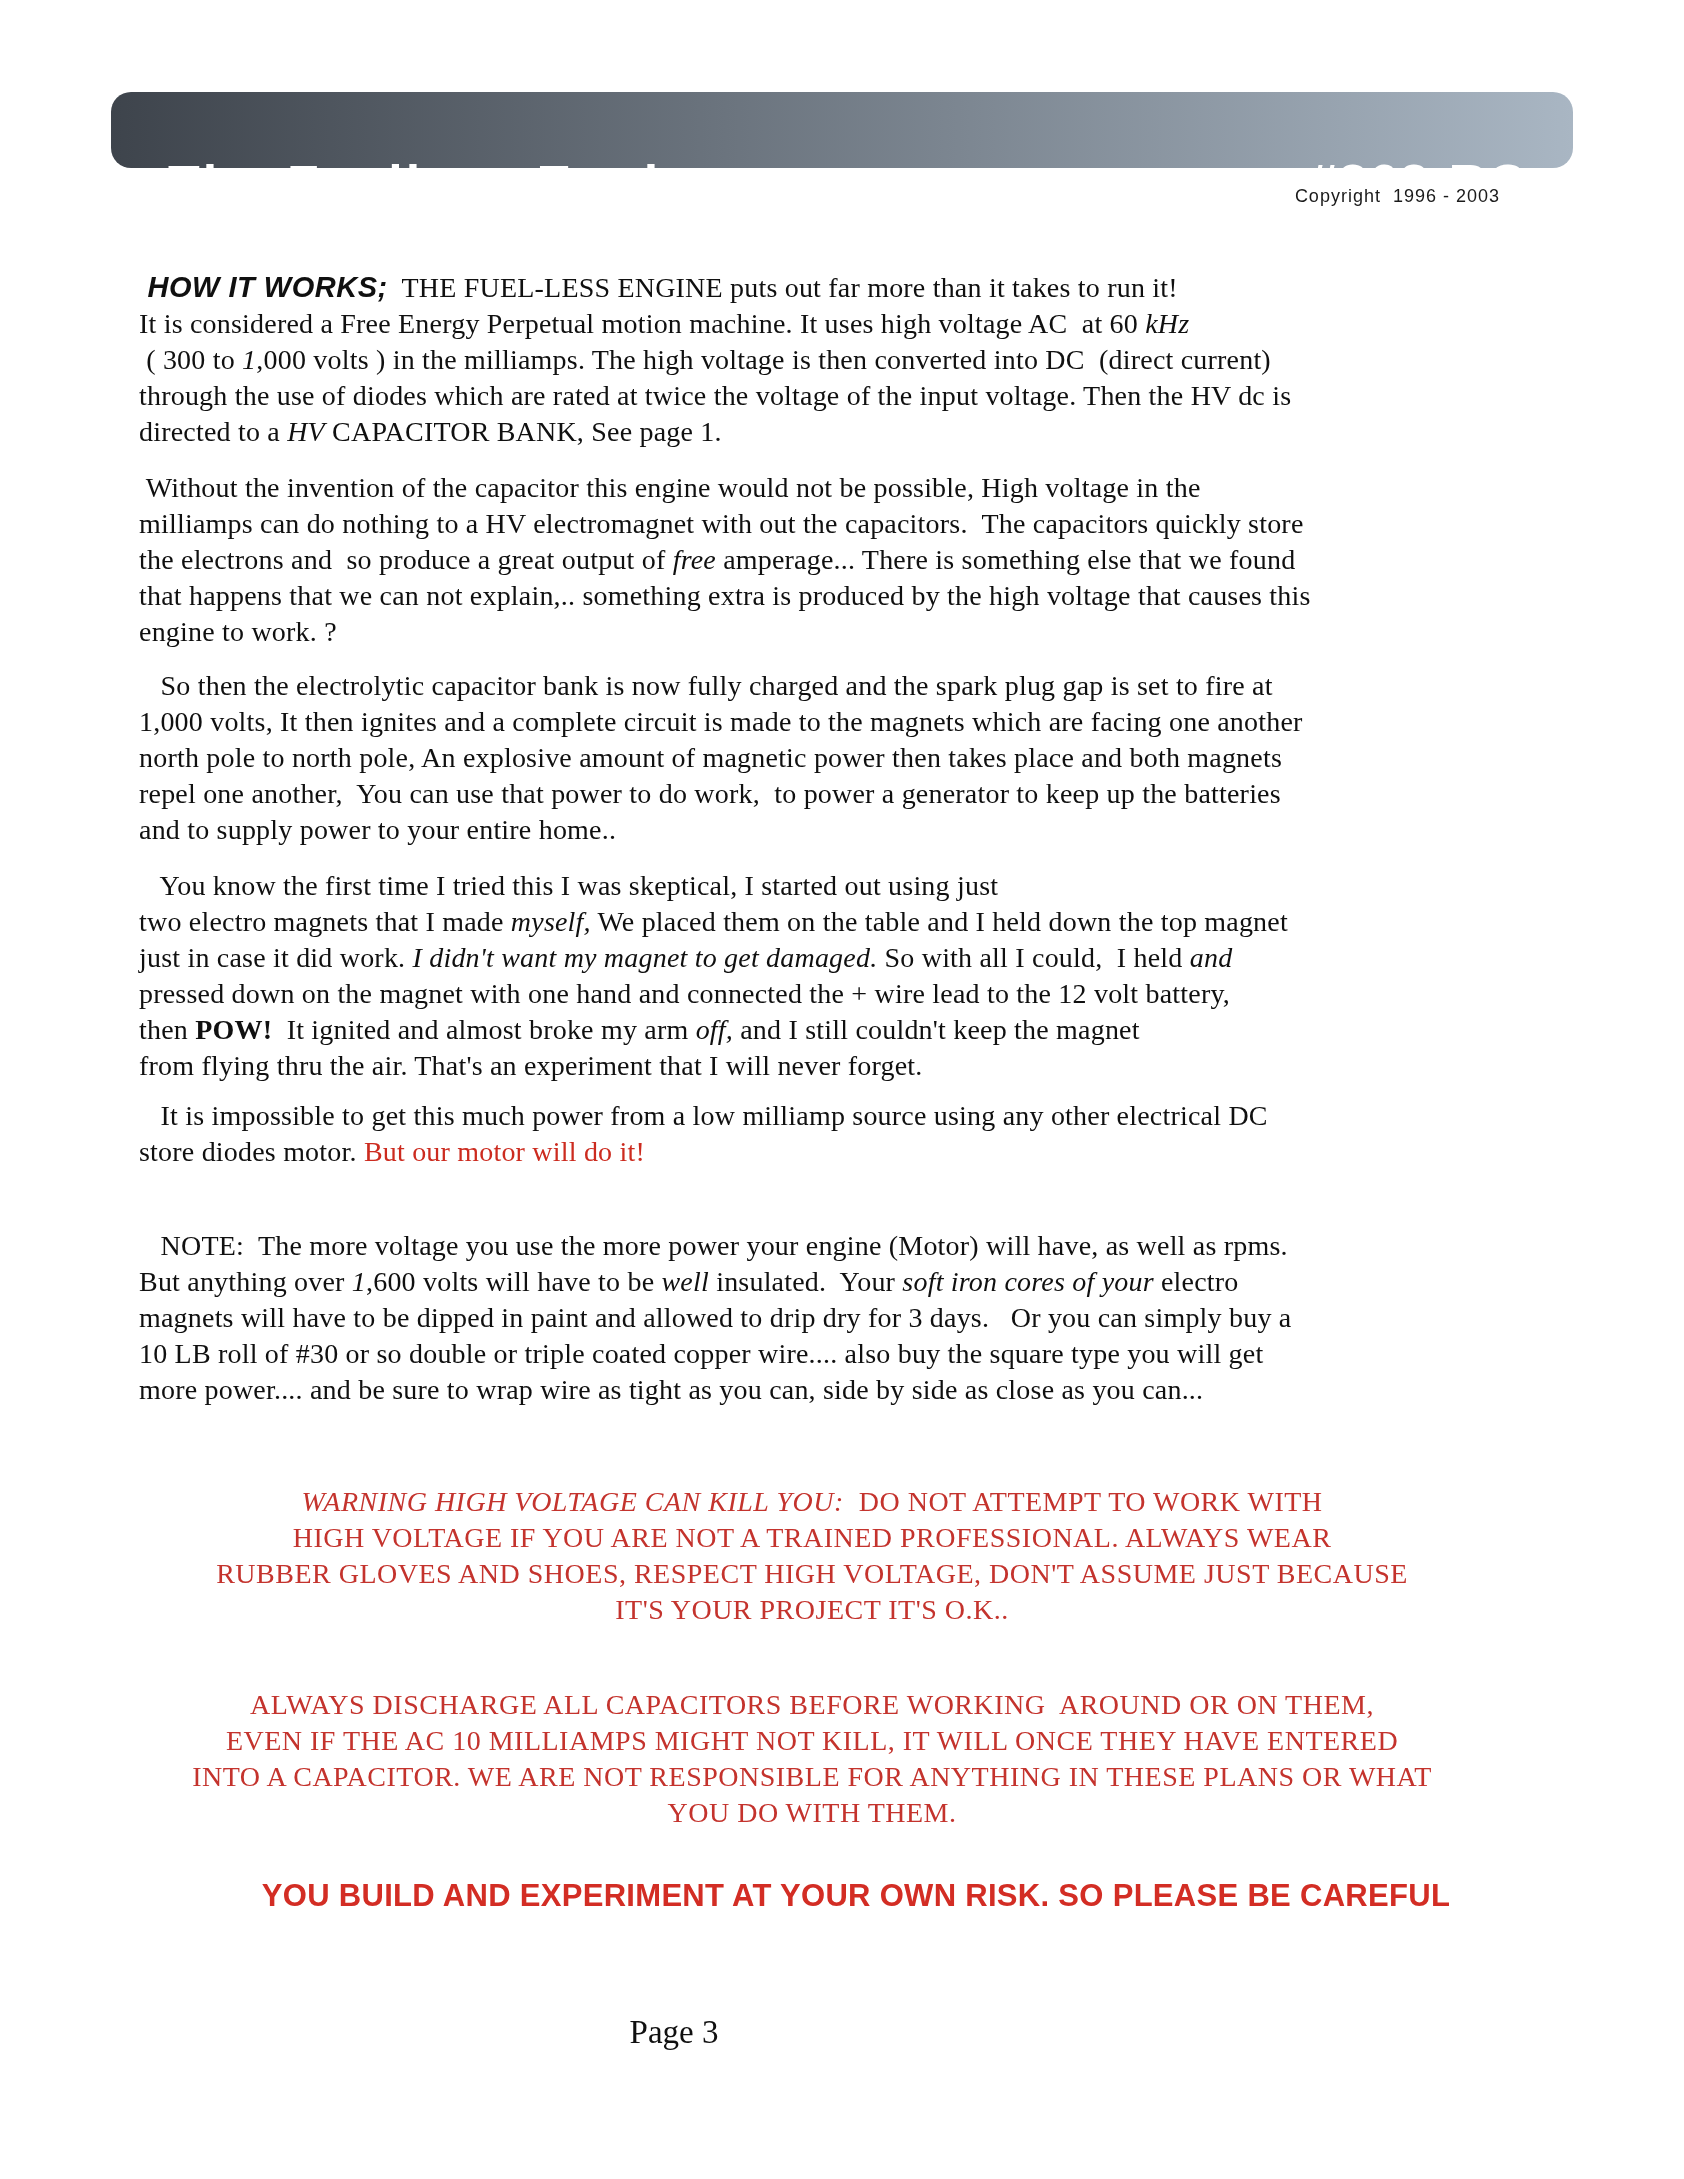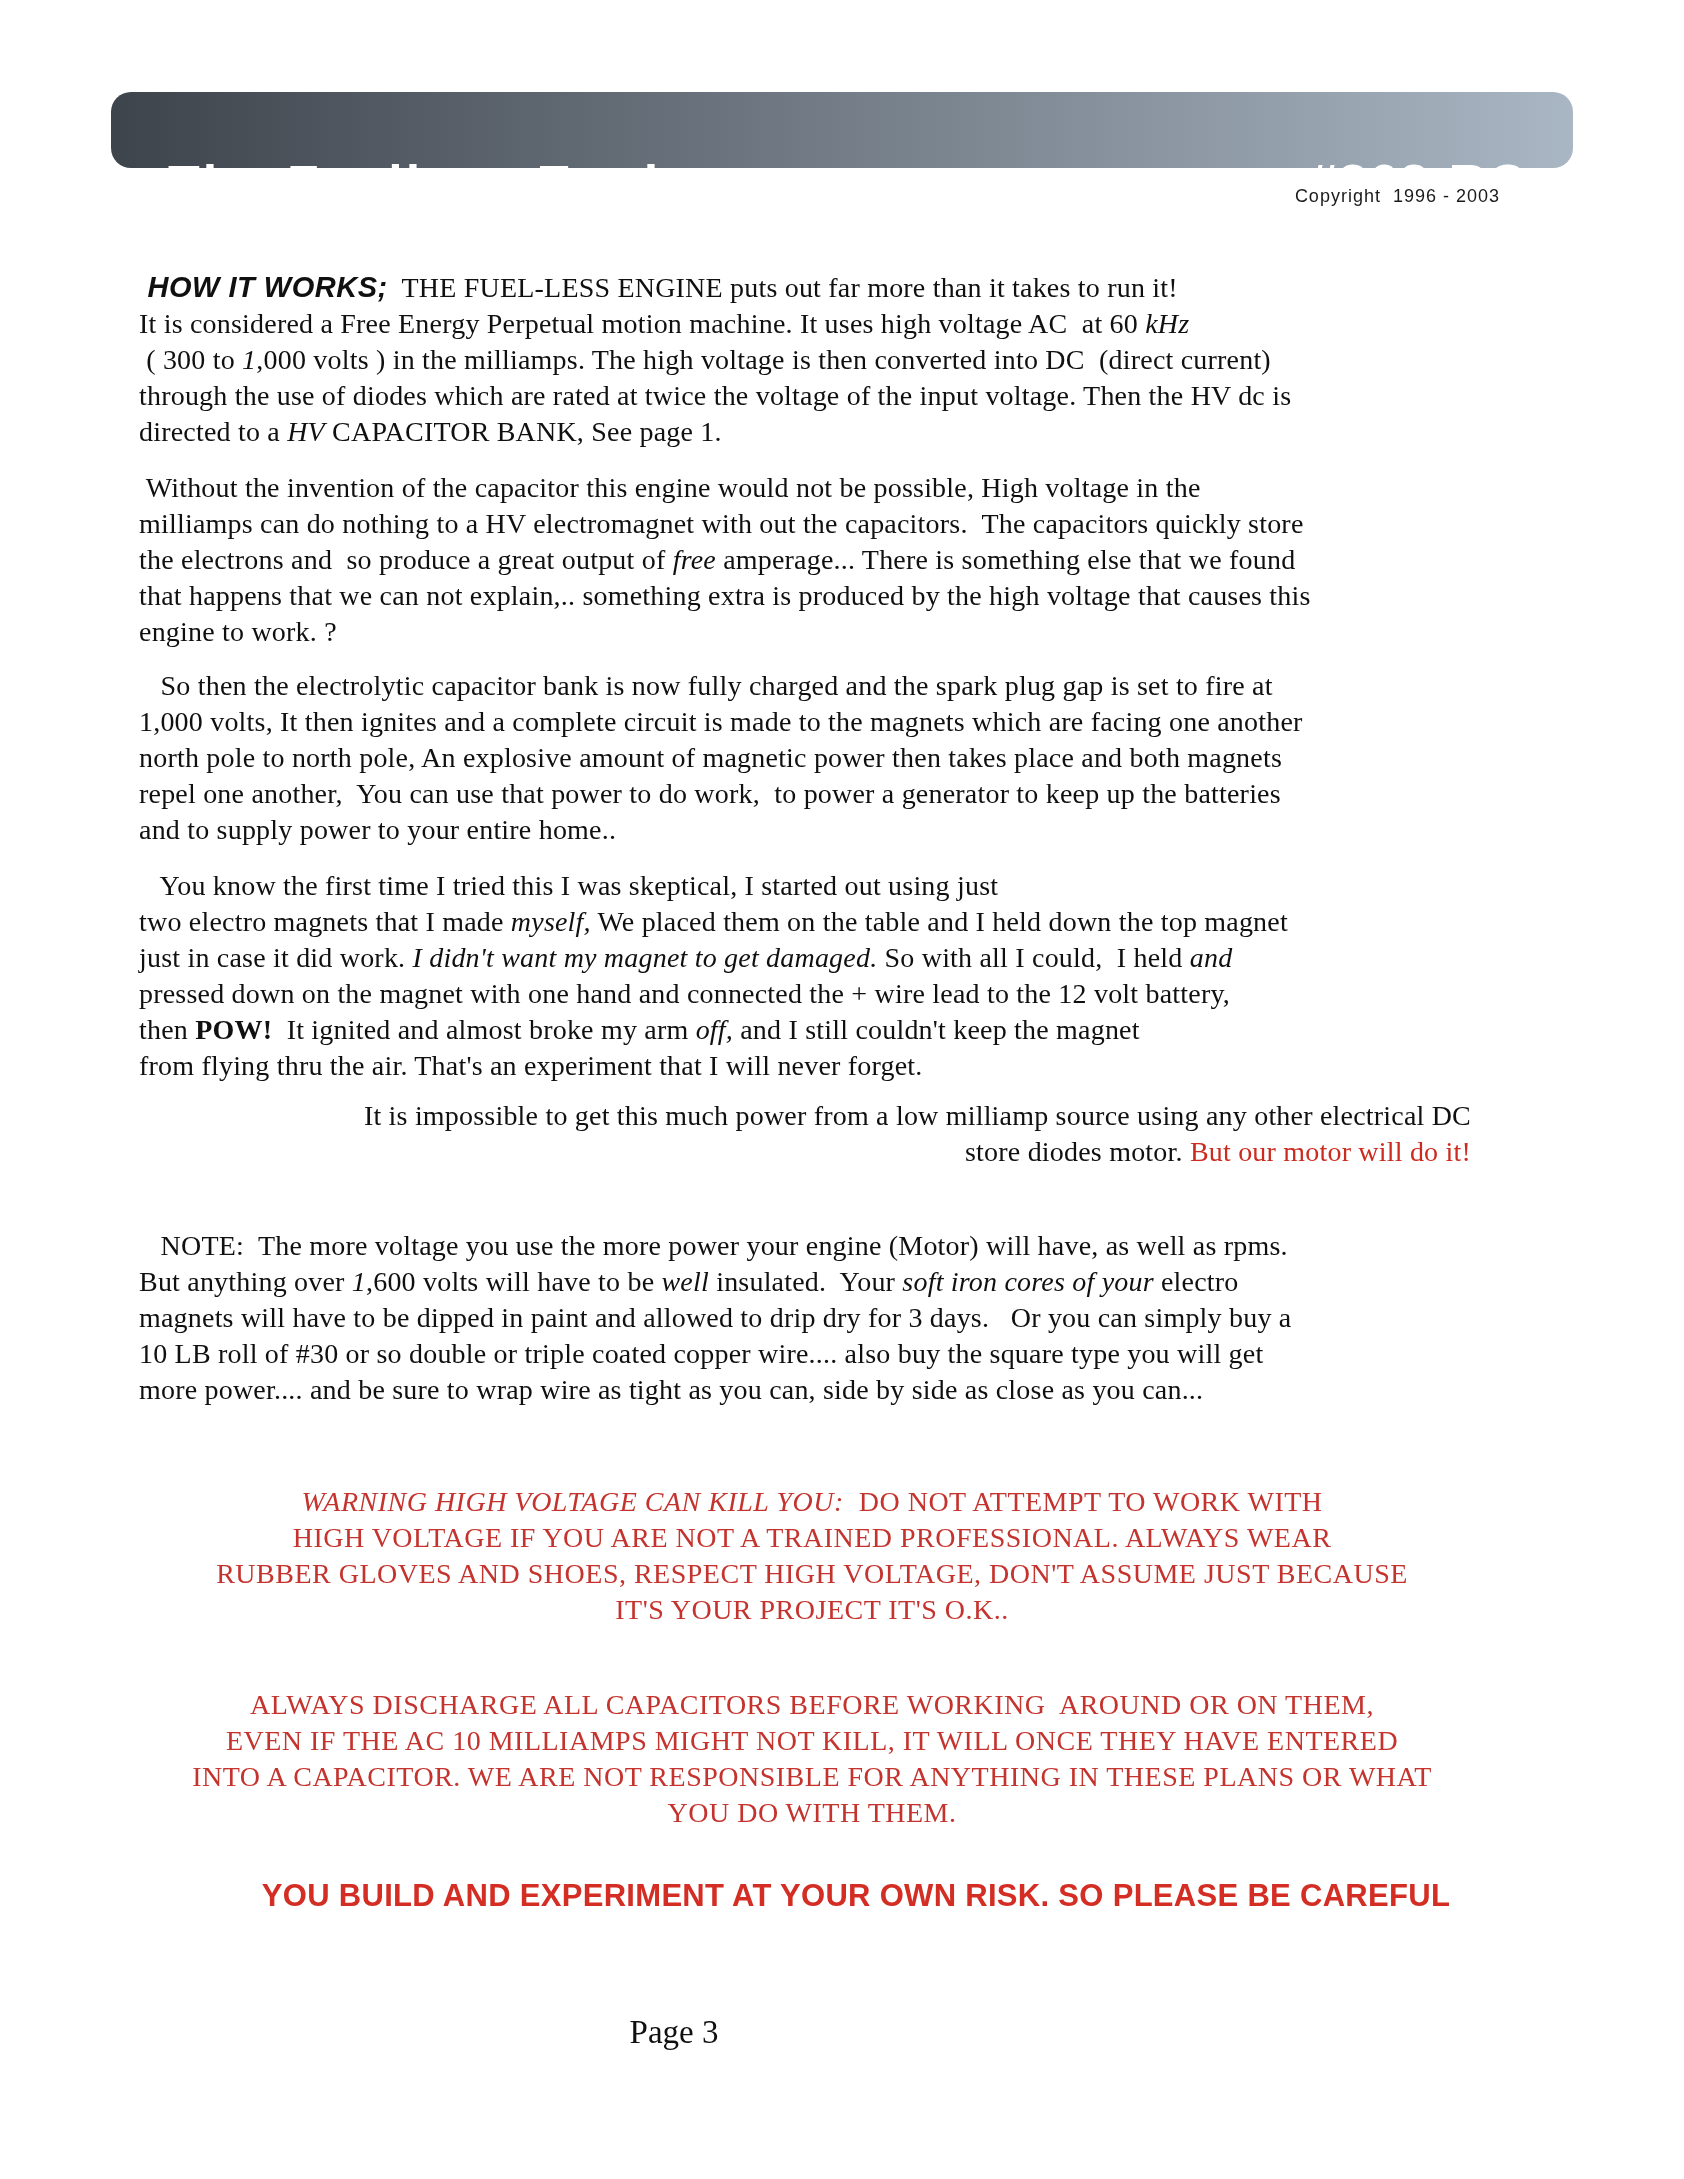--- a/index.html
+++ b/index.html
@@ -120,21 +120,21 @@
     width:1348px;
     text-align:center;
     font-size:33px;
     color:#101010;
   }
   
   #p1{top:269px;}
   #p2{top:470px;}
   #p3{top:668px;}
   #p4{top:868px;}
-  #p5{top:1098px;text-align:right;}
+  #p5{top:1098px;}
   #p6{top:1228px;}
   #w1{top:1484px;}
   #w2{top:1687px;}
 </style>
 </head>
 <body>
 
 <div class="page">
 
   <div class="header-bar">

